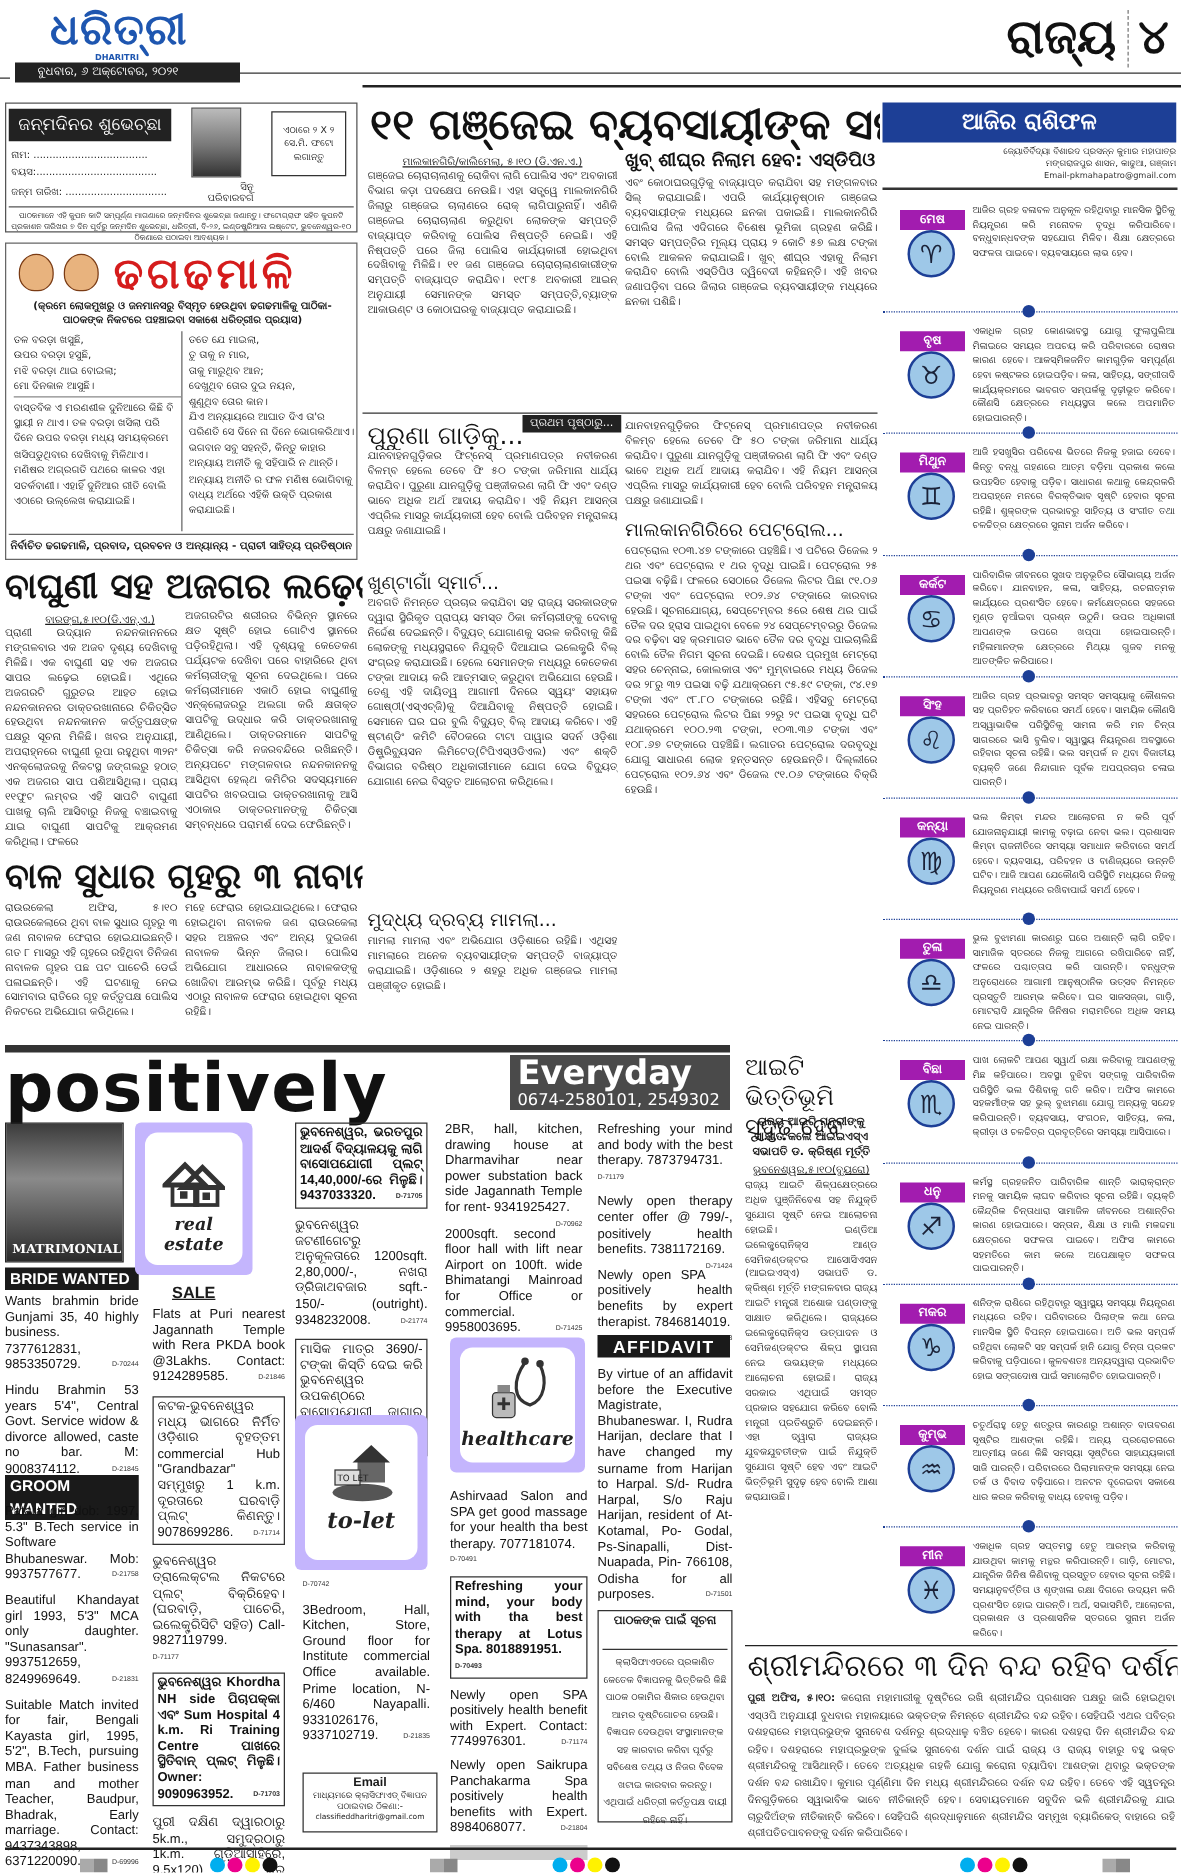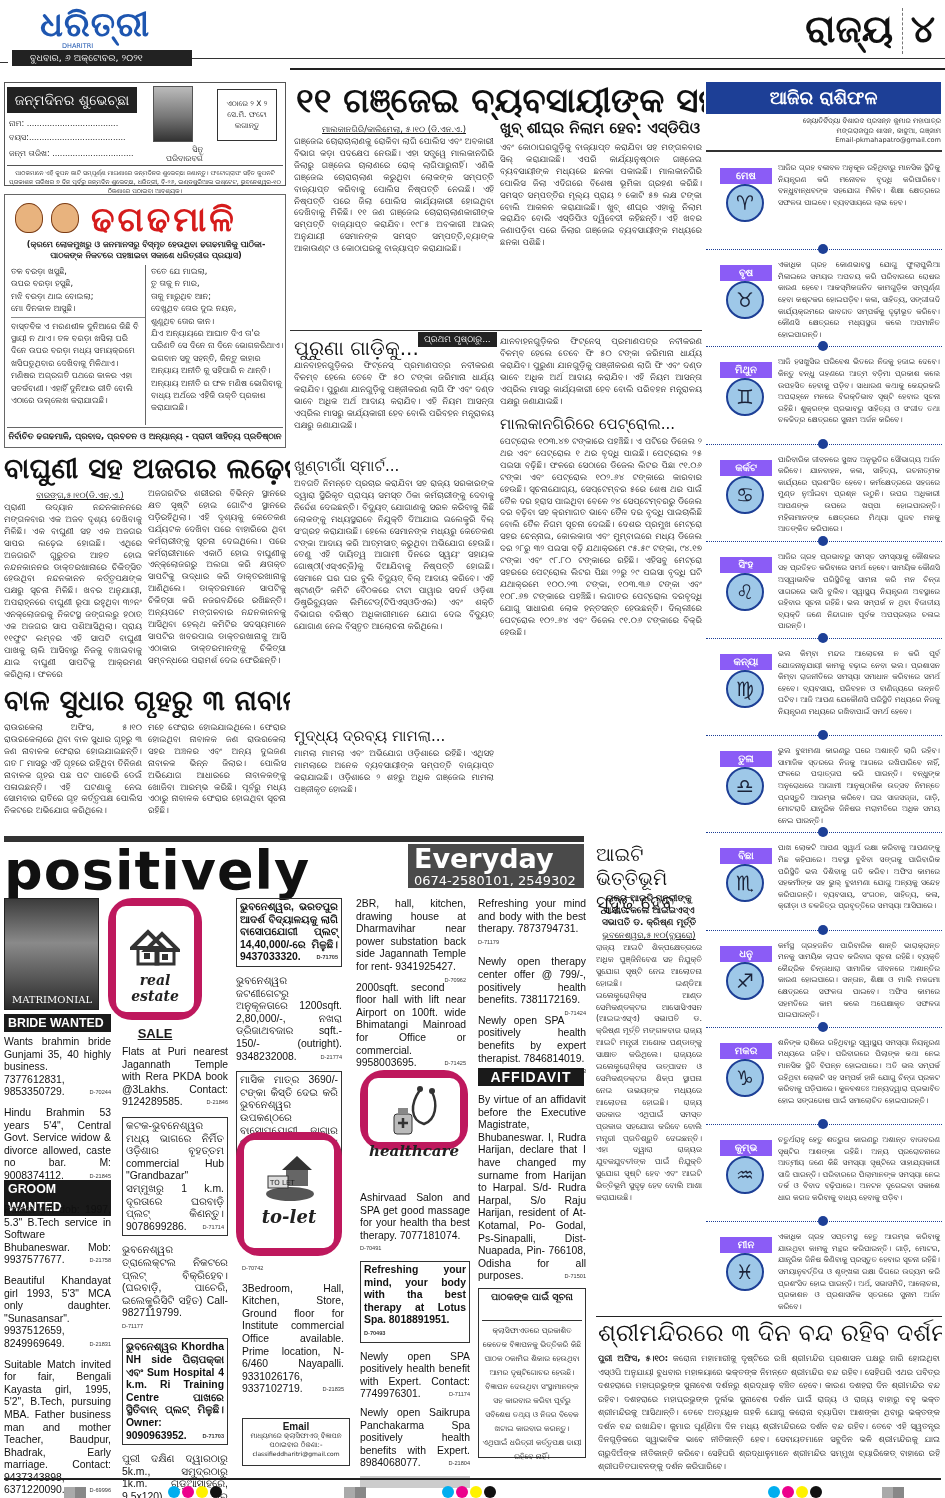--- a/index.html
+++ b/index.html
@@ -5,21 +5,21 @@
   * { box-sizing: border-box; margin: 0; padding: 0; }
   html, body { width: 945px; height: 1498px; background: #fff; overflow: hidden; }
   body { font-family: "DejaVu Sans", sans-serif; color: #1a1a1a; position: relative; }
   .abs { position: absolute; }
   .txt { font-size: 8.6px; line-height: 11.9px; text-align: justify; color: #222; }
   .hl { font-family: "DejaVu Sans", sans-serif; color: #111; white-space: nowrap; overflow: hidden; }
   .rule { background: #222; height: 2px; }
 
   
   .logo { left: 40px; top: 4px; width: 120px; height: 40px; color: #1e56b0; font-size: 34px; font-weight: bold; line-height: 40px; letter-spacing: 1px; }
-  .logo-sub { left: 62px; top: 42px; font-size: 6.5px; font-weight: normal; color: #1e56b0; }
+  .logo-sub { left: 76px; top: 42px; font-size: 6.5px; font-weight: bold; color: #1e56b0; }
   .dateband { left: 12px; top: 50px; width: 180px; height: 16px; background: #222; color: #fff; font-size: 9.5px; line-height: 16px; padding-left: 18px; }
   .dateline { left: 192px; top: 58px; width: 753px; height: 1px; background: #333; }
   .section { right: 52px; top: 6px; font-size: 38px; font-weight: bold; color: #111; line-height: 46px; }
   .pageno { right: 10px; top: 6px; font-size: 38px; font-weight: bold; color: #111; line-height: 46px; }
   .pagesep { right: 42px; top: 8px; width: 0; height: 46px; border-left: 1px dashed #777; }
 
   
   .bday { left: 4px; top: 82px; width: 282px; height: 104px; border: 1px solid #555; }
   .bday-title { left: 2px; top: 4px; width: 130px; height: 26px; background: #222; color: #fff; font-size: 14px; line-height: 26px; text-align: center; }
   .bday-field { left: 4px; font-size: 8px; color: #222; }
@@ -41,38 +41,38 @@
   .h2 { font-size: 28px; line-height: 34px; font-weight: bold; }
   .h3 { font-size: 20px; line-height: 24px; }
   .byline { font-size: 8.4px; text-decoration: underline; text-align: center; }
   .tag { background: #222; color: #fff; font-size: 9px; padding: 2px 6px; }
 
   
   .rashi-head { left: 706px; top: 82px; width: 235px; height: 32px; background: #1d3f96; color: #fff; font-size: 18px; line-height: 32px; text-align: center; font-weight: bold; }
   .rashi-credit { left: 706px; top: 116px; width: 235px; font-size: 7px; line-height: 10px; text-align: right; }
   .rashi-mail { left: 706px; top: 136px; width: 235px; text-align: right; font-size: 6.6px; color: #333; }
   .rashi-item { left: 706px; width: 236px; height: 96px; }
-  .rashi-label { left: 14px; top: 12px; width: 52px; height: 16px; background: #8b5cf6; color: #fff; font-size: 10px; line-height: 16px; text-align: center; font-weight: bold; }
+  .rashi-label { left: 14px; top: 12px; width: 52px; height: 16px; background: #a21caf; color: #fff; font-size: 10px; line-height: 16px; text-align: center; font-weight: bold; }
   .rashi-circle { left: 20px; top: 28px; width: 38px; height: 38px; border-radius: 50%; background: #9ec8e8; border: 2px solid #1d3f96; color: #1a2238; font-size: 20px; line-height: 34px; text-align: center; }
   .rashi-text { left: 72px; top: 6px; width: 162px; font-size: 7.6px; line-height: 11.6px; text-align: justify; }
   .rashi-sep { left: 0; top: -4px; width: 236px; border-top: 1px dotted #1d3f96; height: 1px; }
   .rashi-dot { left: 112px; top: -9px; width: 10px; height: 10px; border-radius: 50%; background: #1d3f96; }
 
   
   .class-band { left: 4px; top: 836px; width: 580px; height: 6px; background: #333; }
   .class-word { left: 4px; top: 842px; font-family: "DejaVu Sans", sans-serif; font-weight: bold; font-size: 54px; line-height: 58px; color: #111; letter-spacing: 1px; }
   .everyday { left: 408px; top: 844px; width: 176px; height: 44px; background: #4a4a4a; color: #fff; }
   .everyday .big { position:absolute; left: 6px; top: 0; font-size: 27px; font-weight: bold; line-height: 30px; }
   .everyday .phone { position:absolute; left: 6px; top: 30px; font-size: 13px; font-weight: normal; line-height: 14px; }
   .cl { font-family: "Liberation Sans", sans-serif; font-size: 10.4px; line-height: 12.6px; color: #111; text-align: justify; }
   .code { font-size: 5.6px; color: #333; float: right; }
   .codel { font-size: 5.6px; color: #333; display:block; }
   .cat-head { background: #1a1a1a; color: #fff; font-family: "Liberation Sans", sans-serif; font-weight: bold; font-size: 12.4px; line-height: 18px; padding-left: 4px; }
   .boxad { border: 1px solid #333; padding: 2px 3px; }
-  .imgtile { border-radius: 24px; background: #be185d; padding: 8px; }
+  .imgtile { border-radius: 5px; background: #c4b5fd; padding: 8px; }
   .imgtile .inner { background: #fff; border-radius: 10px; width: 100%; height: 100%; position: relative; }
   .tile-label { position:absolute; left:0; width:100%; text-align:center; font-family: "DejaVu Serif", serif; font-style: italic; font-weight: bold; font-size: 20px; color: #222; }
 
   .footer-bar { left: 4px; top: 1478px; width: 937px; height: 2px; background: #222; }
   .greybox { top: 1487px; width: 22px; height: 11px; background: linear-gradient(90deg,#aaa 50%,#888 50%); }
   .cmyk { top: 1486px; width: 12px; height: 12px; border-radius: 50%; }
 </style>
 </head>
 <body>
 
@@ -254,21 +254,21 @@
 <div class="abs txt" style="left:598px;top:1352px;width:342px;height:120px;overflow:hidden;font-size:8.3px;line-height:13.5px"><b>ପୁରୀ ଅଫିସ, ୫।୧୦:</b> <span>କରୋନା ମହାମାରୀକୁ ଦୃଷ୍ଟିରେ ରଖି ଶ୍ରୀମନ୍ଦିର ପ୍ରଶାସନ ପକ୍ଷରୁ ଜାରି ହୋଇଥିବା ଏସ୍‌ଓପି ଅନୁଯାୟୀ ବୁଧବାର ମହାଳୟାରେ ଭକ୍ତଙ୍କ ନିମନ୍ତେ ଶ୍ରୀମନ୍ଦିର ବନ୍ଦ ରହିବ। ସେହିପରି ଏଥର ପବିତ୍ର ଦଶହରାରେ ମହାପ୍ରଭୁଙ୍କ ସୁନାବେଶ ଦର୍ଶନରୁ ଶ୍ରଦ୍ଧାଳୁ ବଞ୍ଚିତ ହେବେ। କାରଣ ଦଶହରା ଦିନ ଶ୍ରୀମନ୍ଦିର ବନ୍ଦ ରହିବ। ଦଶହରାରେ ମହାପ୍ରଭୁଙ୍କ ଦୁର୍ଲଭ ସୁନାବେଶ ଦର୍ଶନ ପାଇଁ ରାଜ୍ୟ ଓ ରାଜ୍ୟ ବାହାରୁ ବହୁ ଭକ୍ତ ଶ୍ରୀମନ୍ଦିରକୁ ଆସିଥାନ୍ତି। ତେବେ ଅତ୍ୟଧିକ ଗହଳି ଯୋଗୁ କରୋନା ବ୍ୟାପିବା ଆଶଙ୍କା ଥିବାରୁ ଭକ୍ତଙ୍କ ଦର୍ଶନ ବନ୍ଦ ରଖାଯିବ। କୁମାର ପୂର୍ଣ୍ଣିମା ଦିନ ମଧ୍ୟ ଶ୍ରୀମନ୍ଦିରରେ ଦର୍ଶନ ବନ୍ଦ ରହିବ। ତେବେ ଏହି ସ୍ୱତନ୍ତ୍ର ଦିନଗୁଡ଼ିକରେ ସ୍ୱାଭାବିକ ଭାବେ ନୀତିକାନ୍ତି ହେବ। ସେବାୟତମାନେ ସବୁଦିନ ଭଳି ଶ୍ରୀମନ୍ଦିରକୁ ଯାଇ ଚାରୁଦିଅଁଙ୍କ ନୀତିକାନ୍ତି କରିବେ। ସେହିପରି ଶ୍ରଦ୍ଧାଳୁମାନେ ଶ୍ରୀମନ୍ଦିର ସମ୍ମୁଖ ବ୍ୟାରିକେଡ୍ ବାହାରେ ରହି ଶ୍ରୀପତିତପାବନଙ୍କୁ ଦର୍ଶନ କରିପାରିବେ।</span></div>
 
 <div class="abs class-band"></div>
 <div class="abs class-word">positively</div>
 <div class="abs everyday">
   <div class="big">Everyday</div>
   <div class="phone">0674-2580101, 2549302</div>
 </div>
 
 <div class="abs" style="left:4px;top:898px;width:95px;height:112px;background:linear-gradient(180deg,#3c3c3c,#8a8a8a 40%,#2a2a2a);border:1px solid #222">
-  <div style="position:absolute;left:2px;bottom:4px;width:90px;color:#fff;font-family:'DejaVu Serif',serif;font-size:10px;font-weight:normal;text-align:center">MATRIMONIAL</div>
+  <div style="position:absolute;left:2px;bottom:4px;width:90px;color:#fff;font-family:'DejaVu Serif',serif;font-size:10px;font-weight:bold;text-align:right">MATRIMONIAL</div>
 </div>
 <div class="abs cat-head" style="left:4px;top:1014px;width:107px">BRIDE WANTED</div>
 <div class="abs" style="left:4px;top:1036px;width:107px">
   <div class="cl"><span>Wants brahmin bride Gunjami 35, 40 highly business. 7377612831, 9853350729.</span> <span class="code">D-70244</span></div>
   <div class="cl" style="margin-top:8px"><span>Hindu Brahmin 53 years 5'4", Central Govt. Service widow &amp; divorce allowed, caste no bar. M: 9008374112.</span> <span class="code">D-21845</span></div>
 </div>
 <div class="abs cat-head" style="left:4px;top:1180px;width:107px">GROOM WANTED</div>
 <div class="abs" style="left:4px;top:1204px;width:107px">
   <div class="cl"><span>Patara girl dob: 1997, 5.3" B.Tech service in Software Bhubaneswar. Mob: 9937577677.</span> <span class="code">D-21758</span></div>
   <div class="cl" style="margin-top:8px"><span>Beautiful Khandayat girl 1993, 5'3" MCA only daughter. "Sunasansar". 9937512659, 8249969649.</span> <span class="code">D-21831</span></div>
@@ -321,21 +321,21 @@
 <div class="abs boxad" style="left:242px;top:1418px;width:108px;height:48px;text-align:center">
   <div style="font-weight:bold;font-size:10px;font-family:'Liberation Sans',sans-serif">Email</div>
   <div style="font-size:7px;line-height:9px">ମାଧ୍ୟମରେ କ୍ଲାସିଫାଏଡ୍ ବିଜ୍ଞାପନ ପଠାଇବାର ଠିକଣା:-</div>
   <div style="font-size:6px">classifieddharitri@gmail.com</div>
 </div>
 
 <div class="abs" style="left:356px;top:898px;width:110px">
   <div class="cl"><span>2BR, hall, kitchen, drawing house at Dharmavihar near power substation back side Jagannath Temple for rent- 9341925427.</span> <span class="code">D-70962</span></div>
   <div class="cl" style="margin-top:8px"><span>2000sqft. second floor hall with lift near Airport on 100ft. wide Bhimatangi Mainroad for Office or commercial. 9958003695.</span> <span class="code">D-71425</span></div>
 </div>
-<div class="abs imgtile" style="left:360px;top:1070px;width:108px;height:80px">
+<div class="abs imgtile" style="left:360px;top:1070px;width:108px;height:108px">
   <div class="inner">
     <svg style="position:absolute;left:22px;top:6px" width="52" height="54" viewBox="0 0 52 54">
       <path d="M30 6 C20 20, 20 36, 34 40 C46 36, 48 20, 42 8" fill="none" stroke="#333" stroke-width="2.5"></path>
       <circle cx="30" cy="5" r="3" fill="#333"></circle>
         <circle cx="42" cy="7" r="3" fill="#333"></circle>
       <rect x="4" y="30" width="18" height="20" rx="3" fill="#bbb" stroke="#333"></rect>
       <rect x="8" y="24" width="10" height="6" fill="#888"></rect>
       <path d="M13 34 v10 M8 39 h10" stroke="#333" stroke-width="2.5"></path>
     </svg>
     <div class="tile-label" style="top:64px;font-size:15px">healthcare</div>

